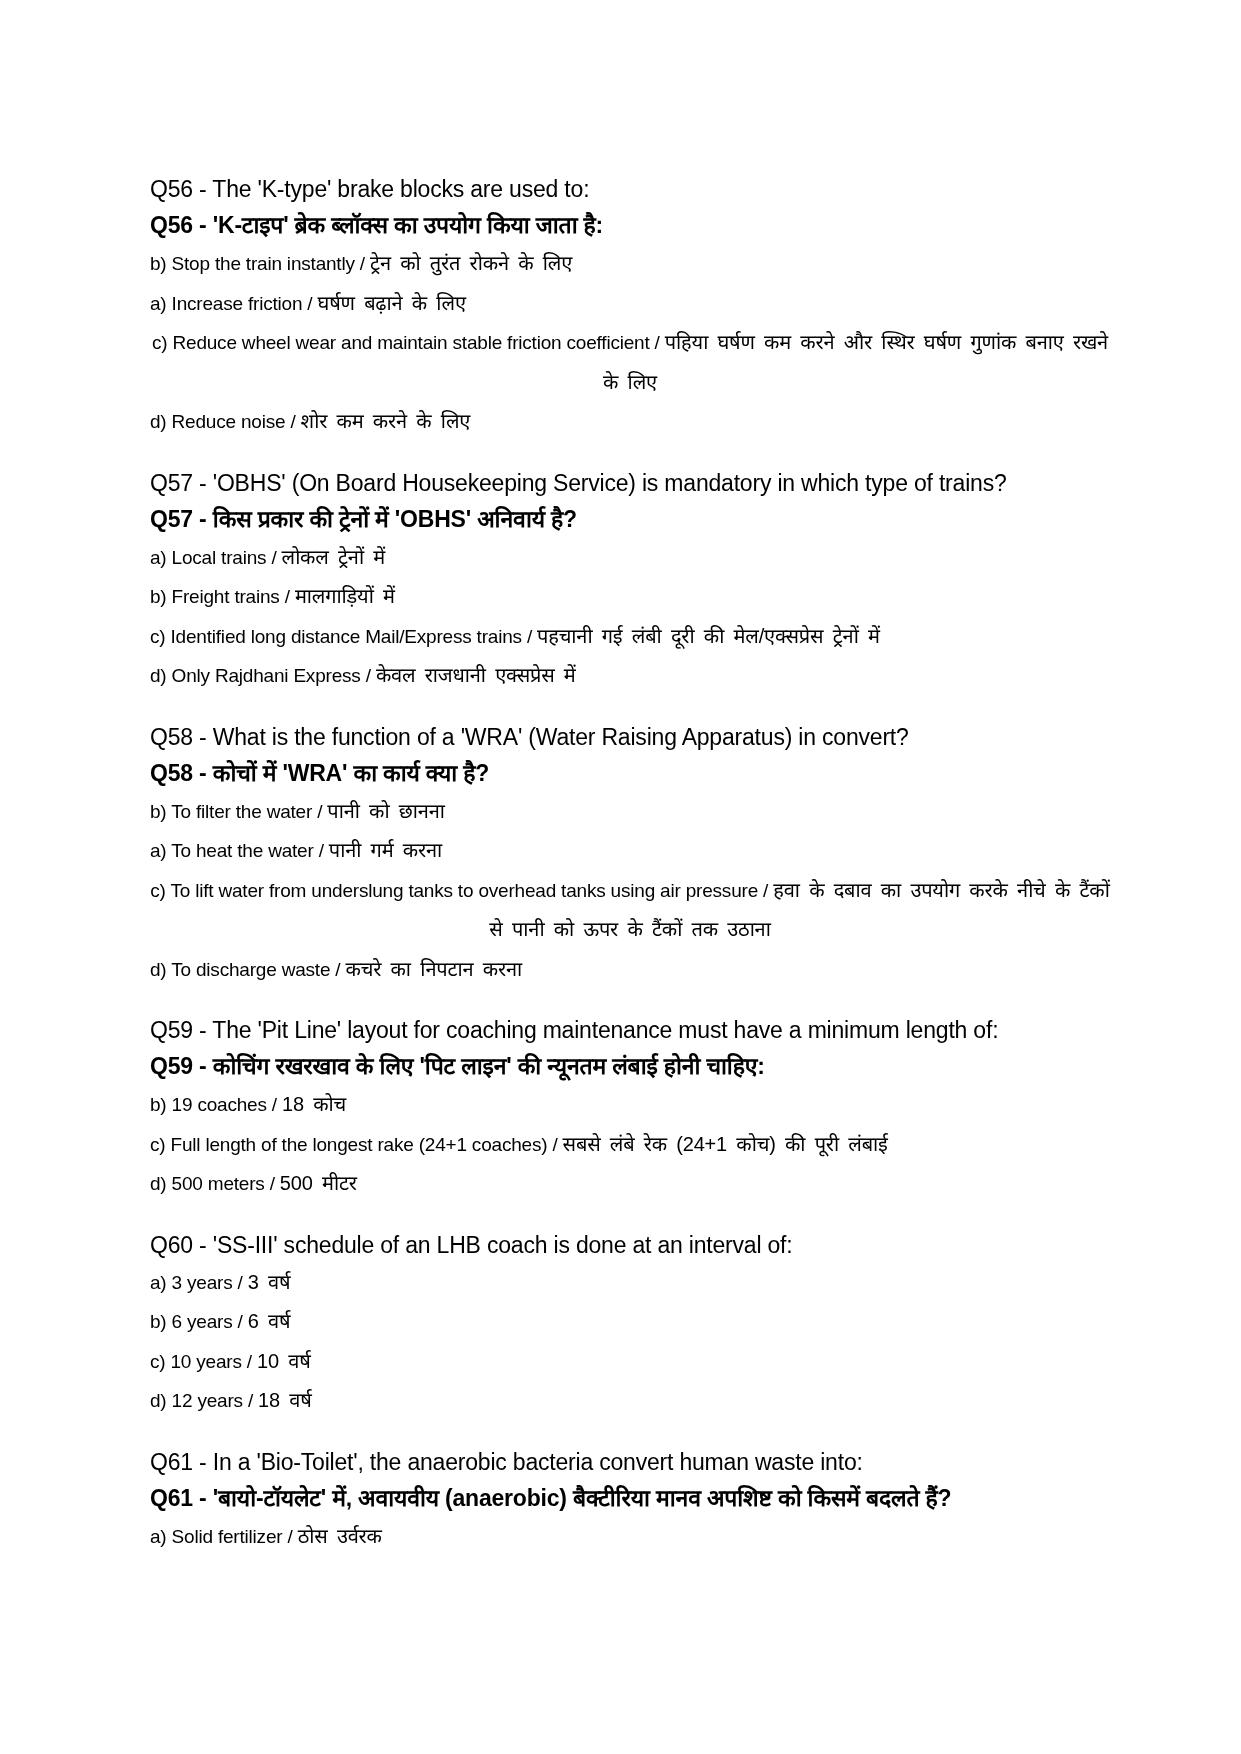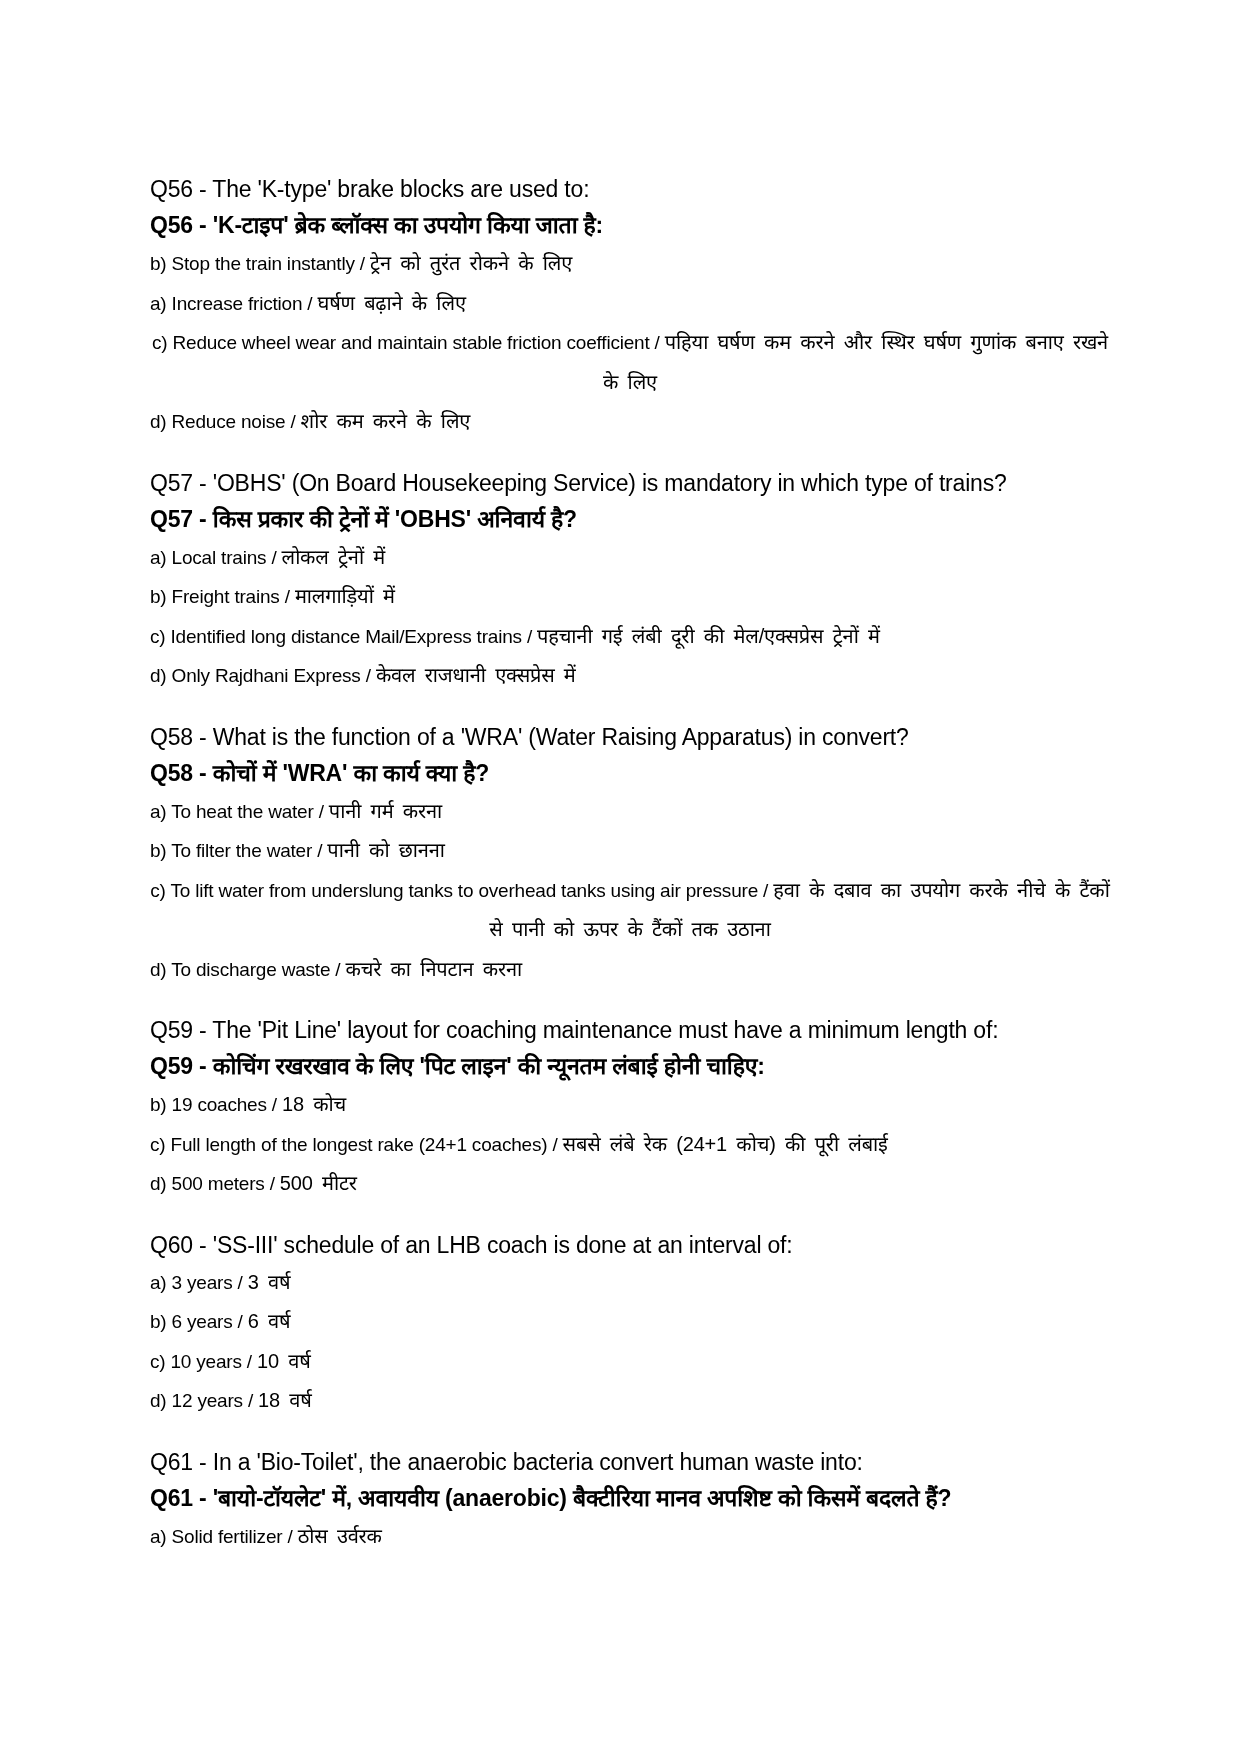--- a/index.html
+++ b/index.html
@@ -73,22 +73,22 @@
     <div class="q-title-hi">Q57 - किस प्रकार की ट्रेनों में 'OBHS' अनिवार्य है?</div>
     <div class="option"><span>a) Local trains / </span><span class="hi">लोकल ट्रेनों में</span></div>
     <div class="option"><span>b) Freight trains / </span><span class="hi">मालगाड़ियों में</span></div>
     <div class="option"><span>c) Identified long distance Mail/Express trains / </span><span class="hi">पहचानी गई लंबी दूरी की मेल/एक्सप्रेस ट्रेनों में</span></div>
     <div class="option"><span>d) Only Rajdhani Express / </span><span class="hi">केवल राजधानी एक्सप्रेस में</span></div>
   </div>
 
   <div class="question">
     <div class="q-title-en">Q58 - What is the function of a 'WRA' (Water Raising Apparatus) in convert?</div>
     <div class="q-title-hi">Q58 - कोचों में 'WRA' का कार्य क्या है?</div>
+    <div class="option"><span>b) To filter the water / </span><span class="hi">पानी को छानना</span></div>
     <div class="option"><span>a) To heat the water / </span><span class="hi">पानी गर्म करना</span></div>
-    <div class="option"><span>b) To filter the water / </span><span class="hi">पानी को छानना</span></div>
     <div class="option wrap"><span>c) To lift water from underslung tanks to overhead tanks using air pressure / </span><span class="hi">हवा के दबाव का उपयोग करके नीचे के टैंकों से पानी को ऊपर के टैंकों तक उठाना</span></div>
     <div class="option"><span>d) To discharge waste / </span><span class="hi">कचरे का निपटान करना</span></div>
   </div>
 
   <div class="question">
     <div class="q-title-en">Q59 - The 'Pit Line' layout for coaching maintenance must have a minimum length of:</div>
     <div class="q-title-hi">Q59 - कोचिंग रखरखाव के लिए 'पिट लाइन' की न्यूनतम लंबाई होनी चाहिए:</div>
     <div class="option"><span>b) 19 coaches / </span><span class="hi">18 कोच</span></div>
     <div class="option"><span>c) Full length of the longest rake (24+1 coaches) / </span><span class="hi">सबसे लंबे रेक (24+1 कोच) की पूरी लंबाई</span></div>
     <div class="option"><span>d) 500 meters / </span><span class="hi">500 मीटर</span></div>

